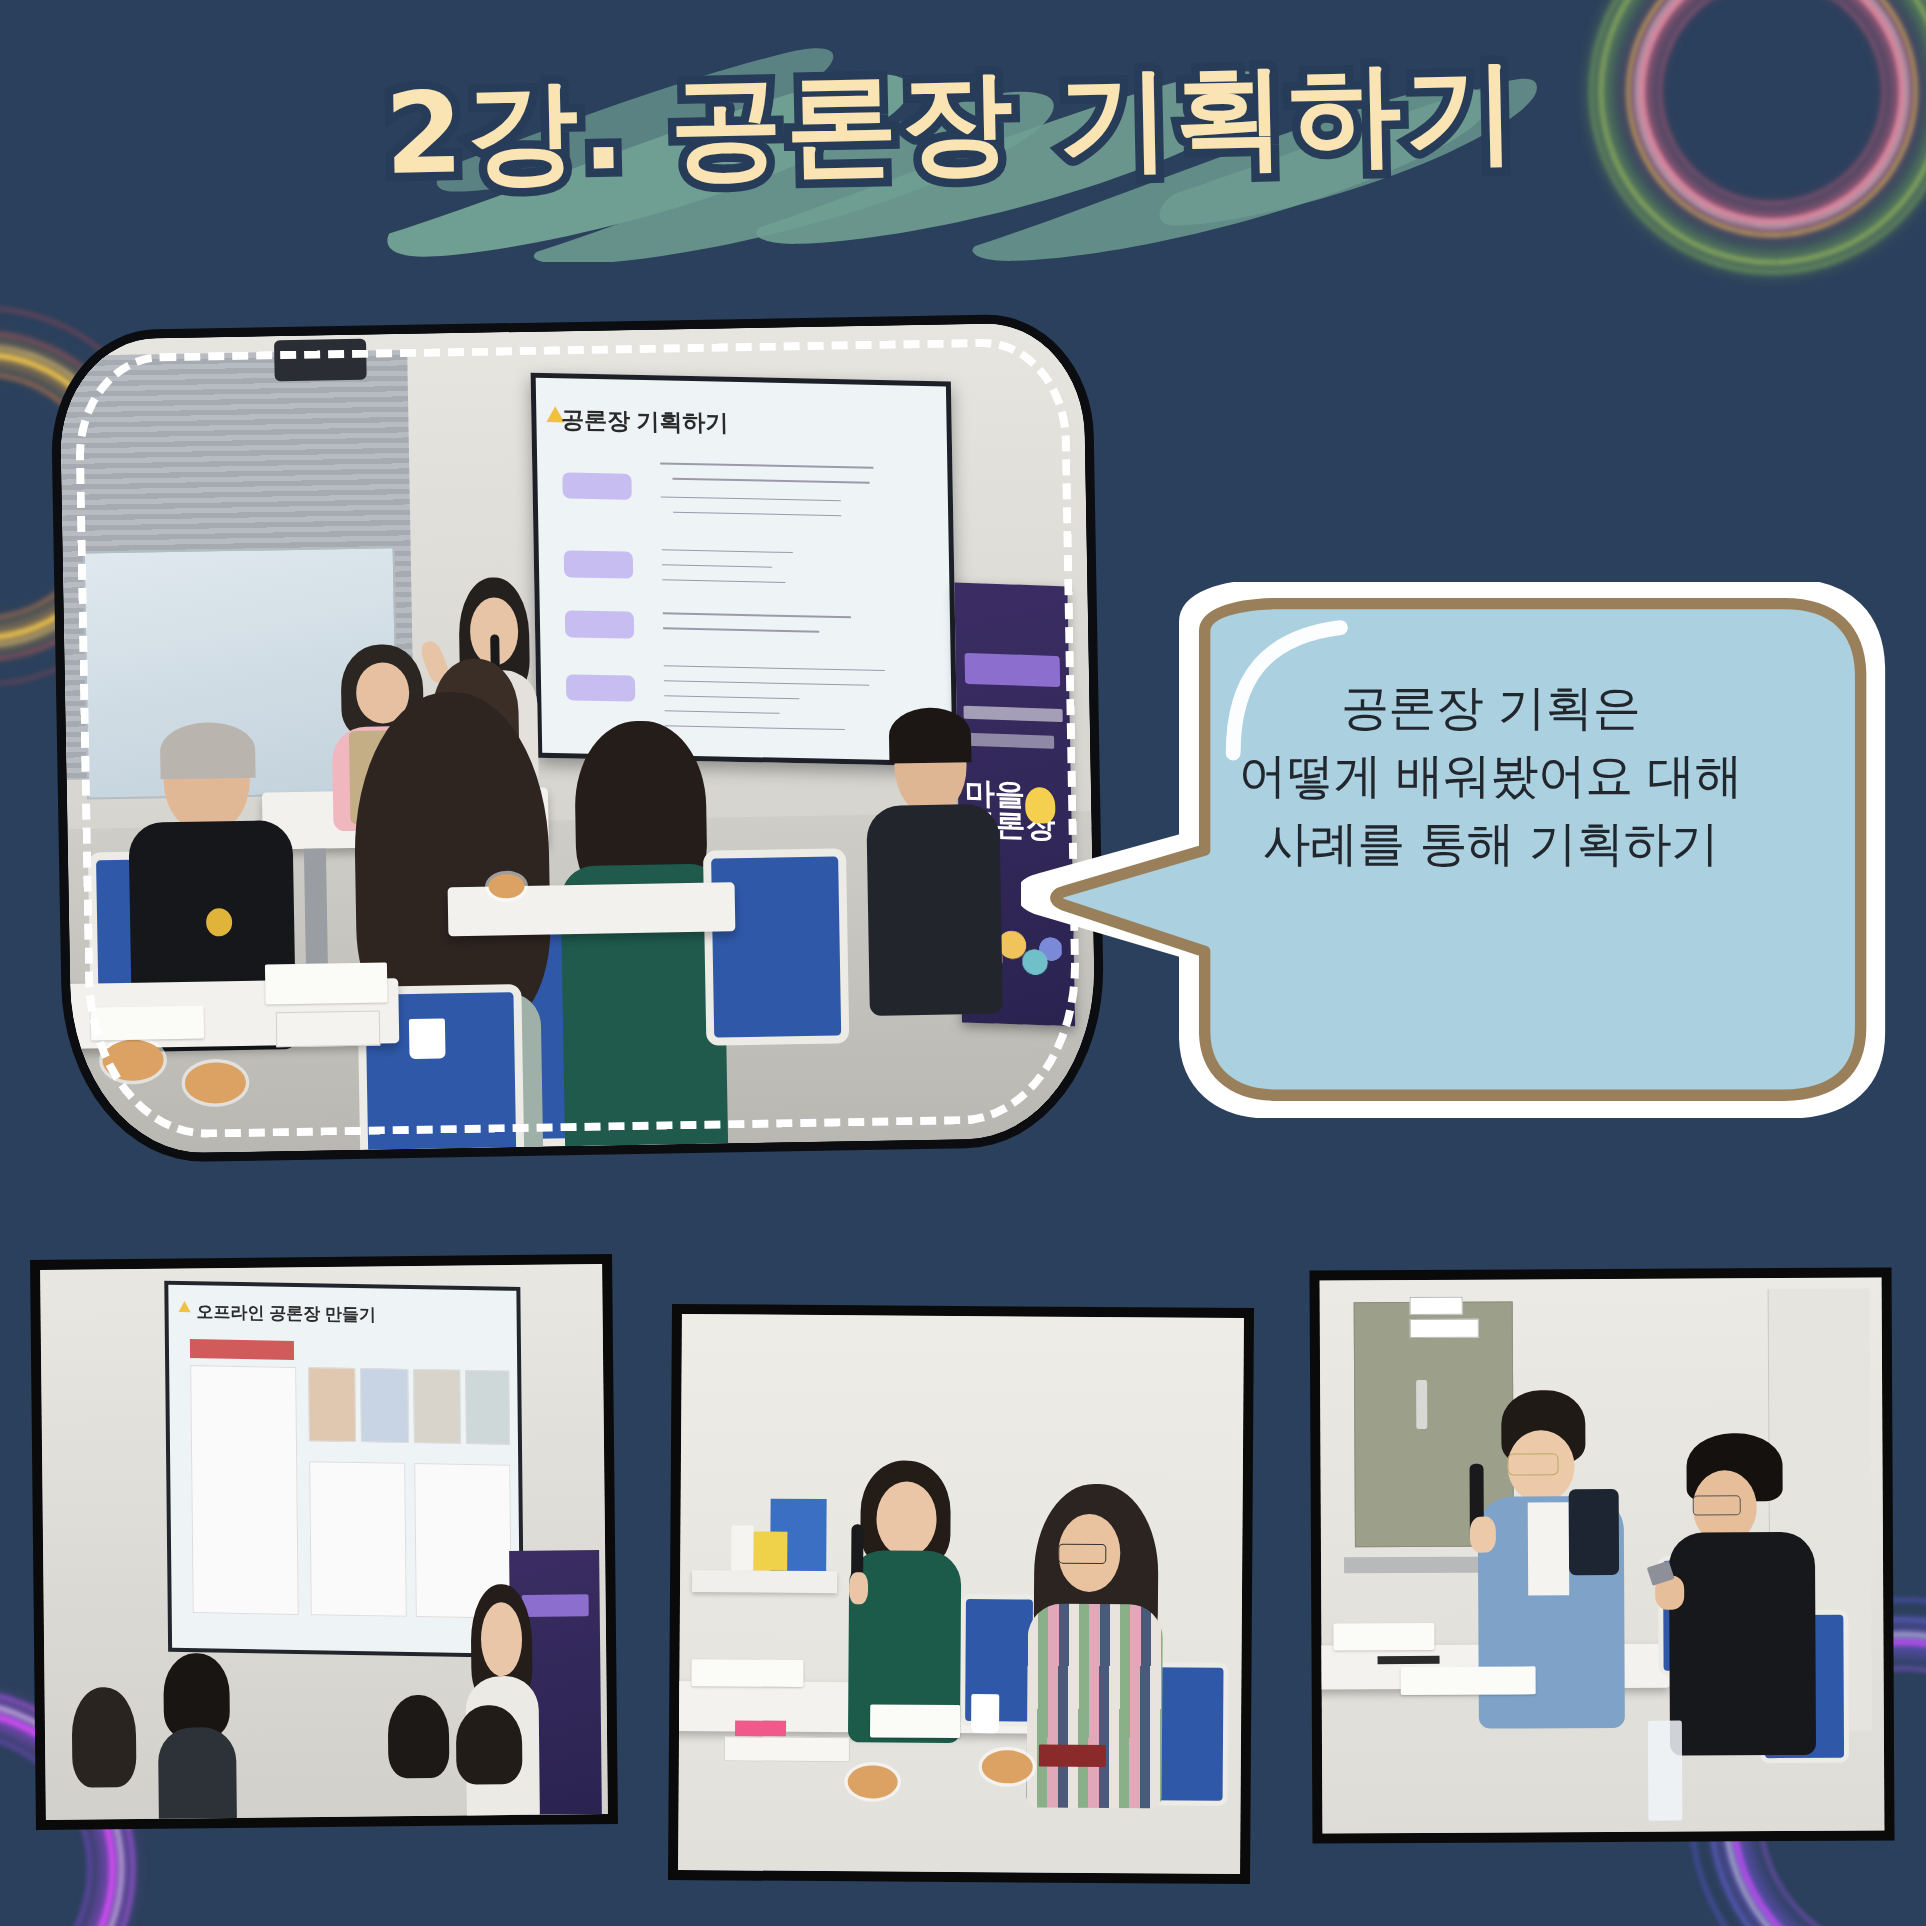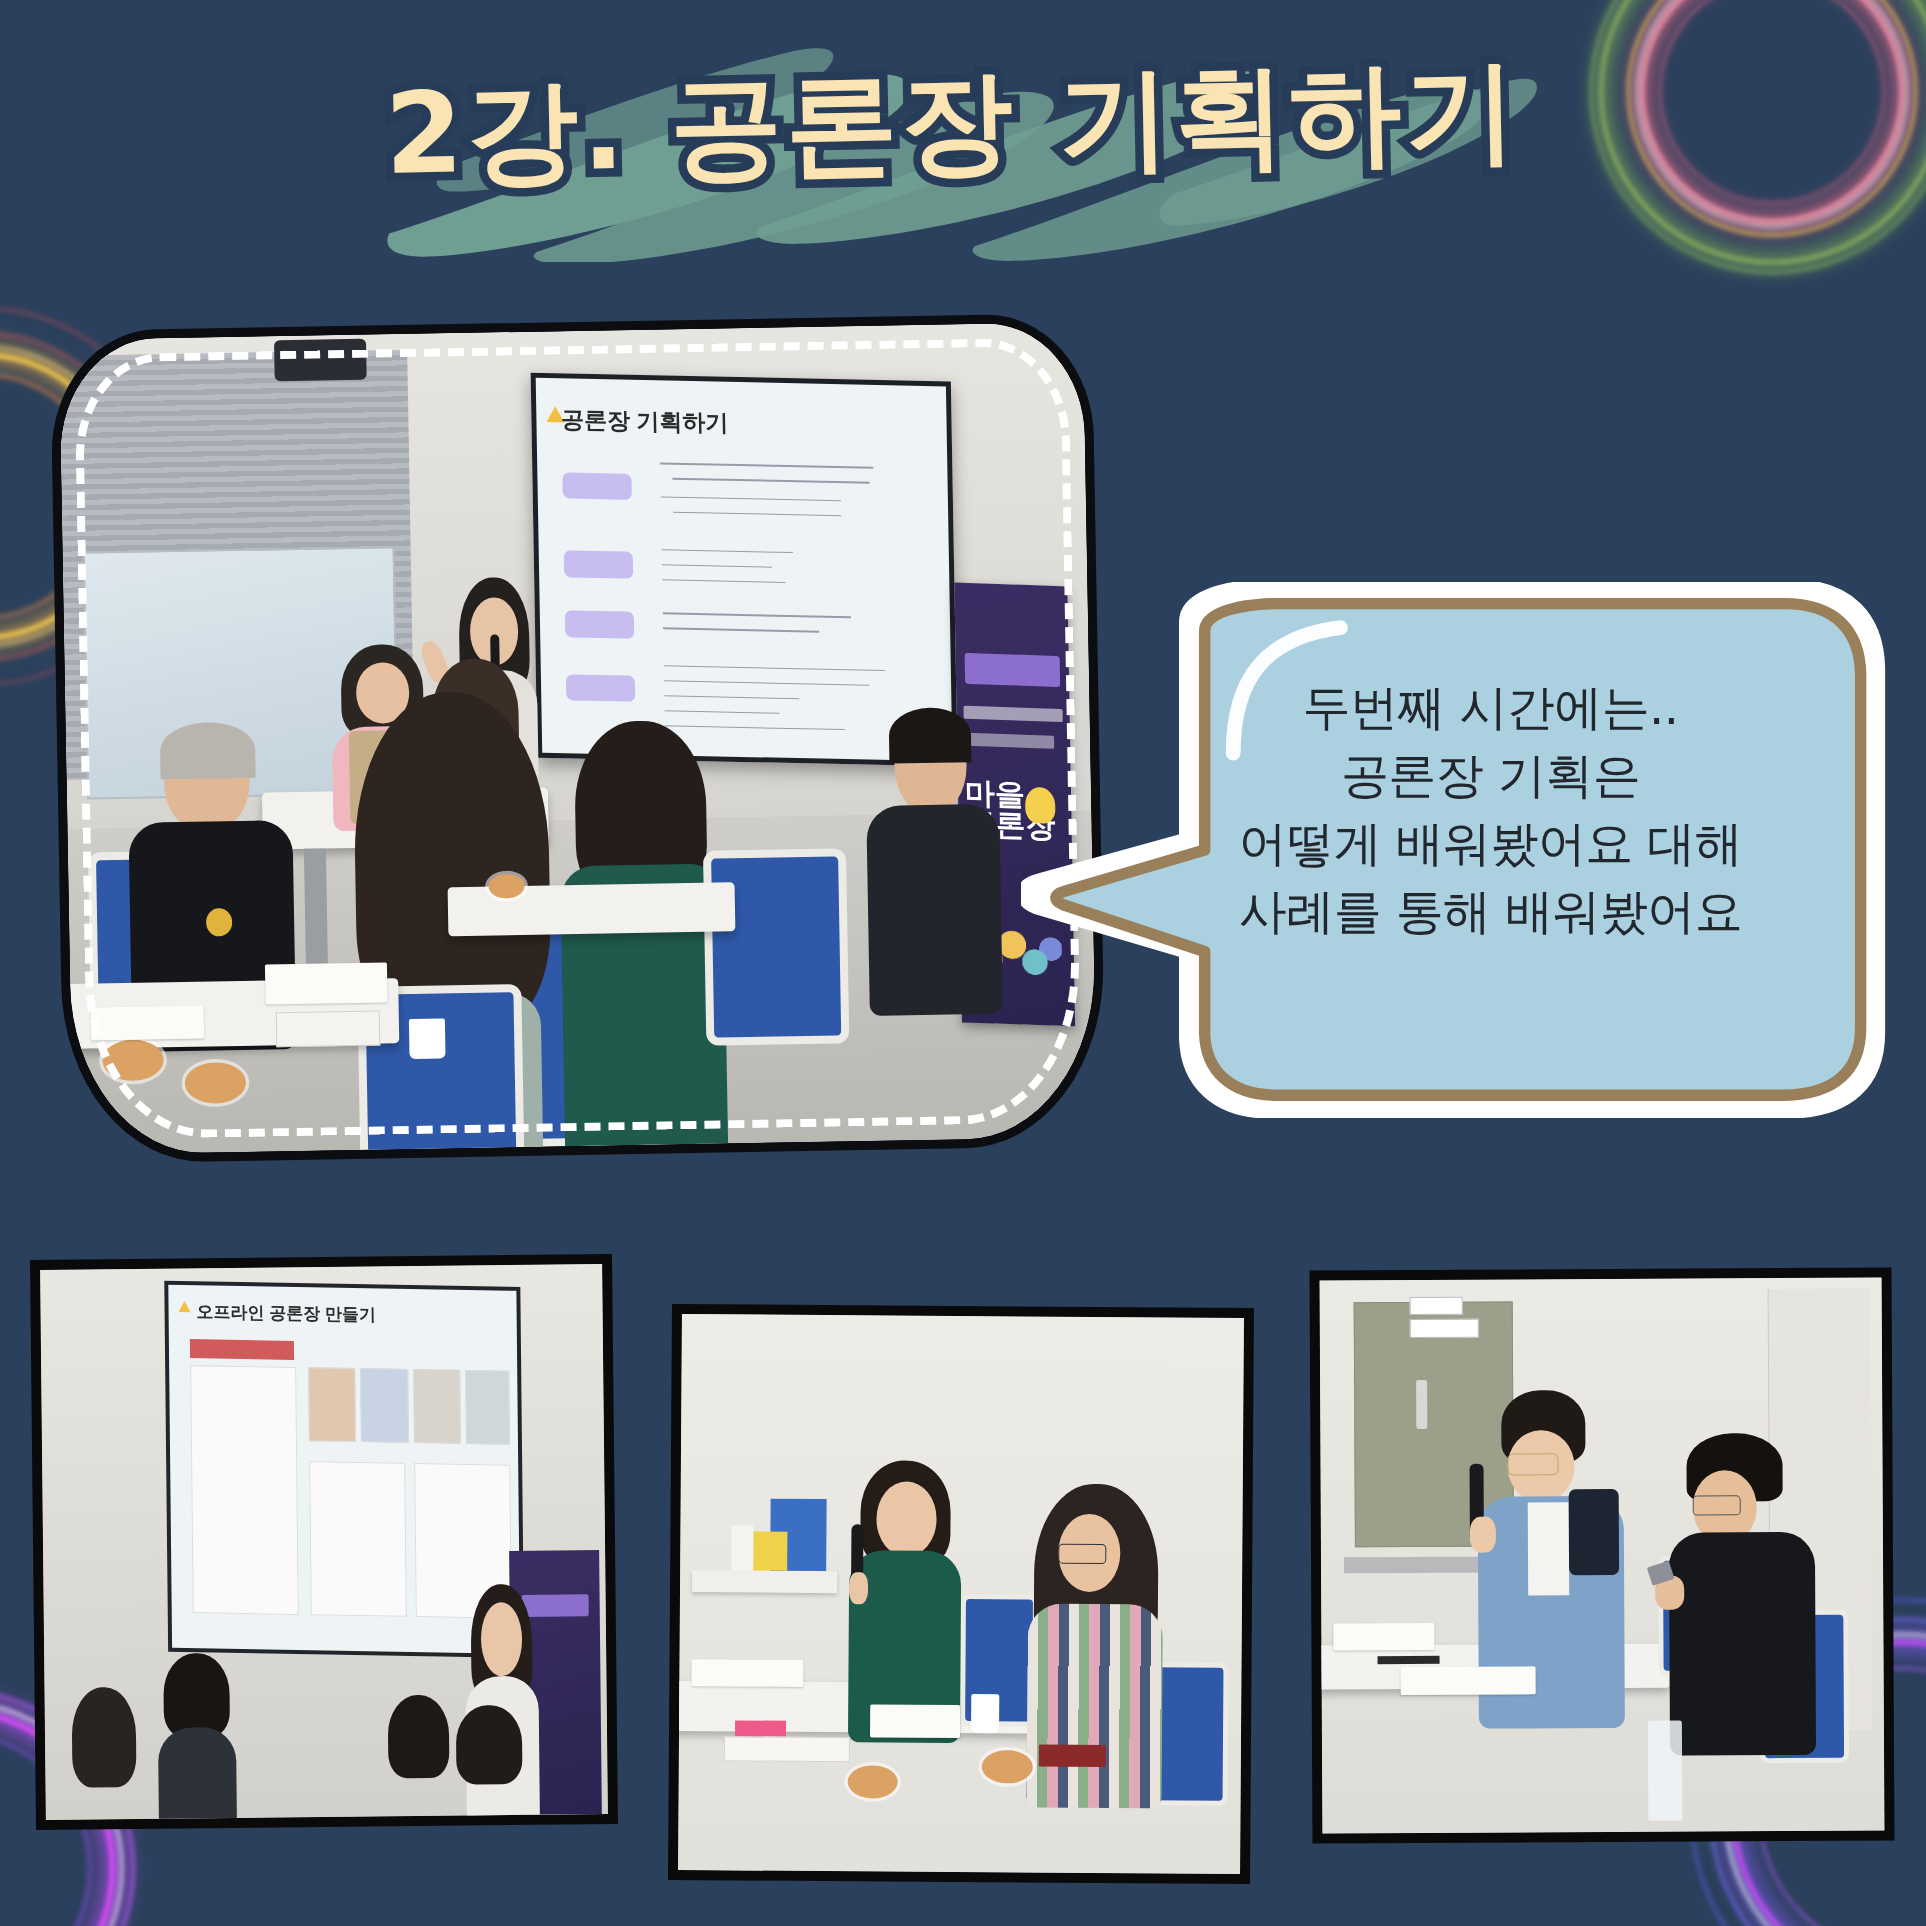--- a/index.html
+++ b/index.html
@@ -352,24 +352,23 @@
                C1492 870 1445 916 1350 918 L 430 918 C 350 916 302 872 300 800
                L300 640 L 30 560 C 10 552 10 540 34 534 L300 460 Z" fill="none" stroke="#ffffff" stroke-width="46" stroke-linejoin="round"></path>
 
       <path d="M322 86 C 322 58 368 40 442 38 L1338 38 C1428 38 1470 86 1472 160 L1472 782
                C1472 856 1428 898 1338 900 L 442 900 C 368 898 324 858 322 792
                L322 648 L 74 566 C 56 558 56 548 78 542 L322 470 Z" fill="#abd0e0" stroke="#9a805a" stroke-width="20" stroke-linejoin="round"></path>
 
       <path d="M372 300 C 372 168 430 96 560 80" fill="none" stroke="#ffffff" stroke-width="26" stroke-linecap="round" opacity=".95"></path>
     </svg>
     <div class="bubble-text">
-      <div>두번째 시간에는..</div>
       <div>공론장 기획은</div>
       <div>어떻게 배워봤어요 대해</div>
-      <div>사례를 통해 배워봤어요</div>
+      <div>사례를 통해 기획하기</div>
     </div>
   </div>
 
   <div class="thumb t1">
     <div class="pic">
       <div class="mini-wall"></div>
       <div class="mini-screen" style="left:22%;top:3%;width:62%;height:66%;transform:skewY(1.6deg);">
         <div class="mini-title" style="left:8%;top:4%;">오프라인 공론장 만들기</div>
         <div style="position:absolute;left:3%;top:4.5%;width:0;height:0;border-left:6.8px solid transparent;border-right:6.8px solid transparent;border-bottom:11.4px solid #f0c040;"></div>
         <div class="mini-red" style="left:6%;top:15%;width:30%;height:5%;"></div>

